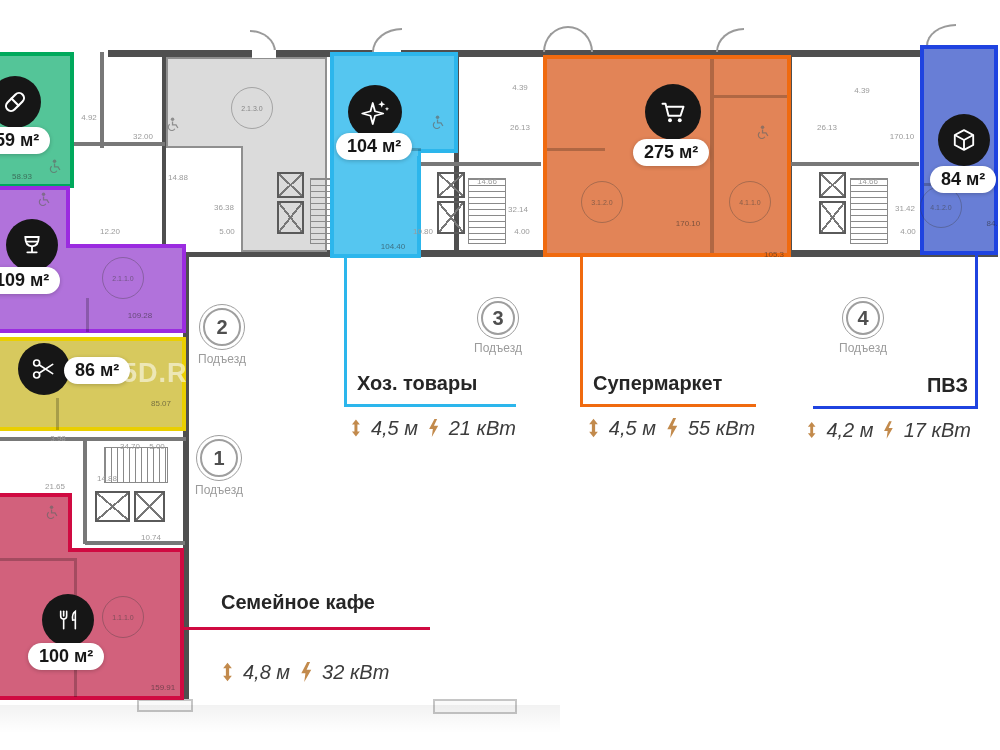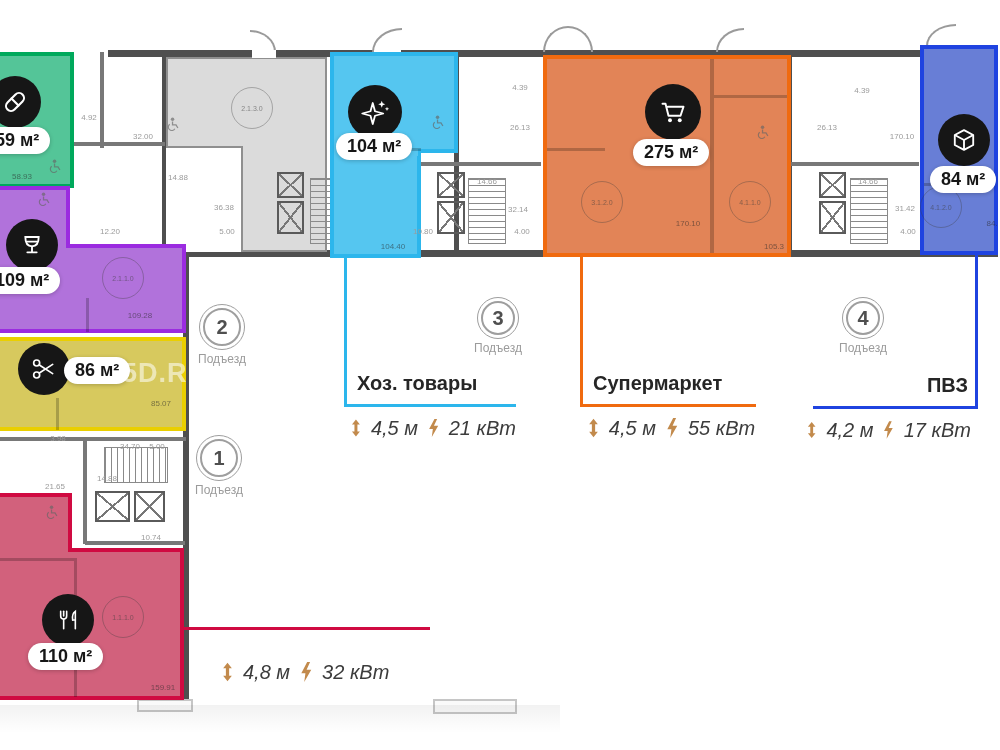--- a/index.html
+++ b/index.html
@@ -182,21 +182,21 @@
 
   <div class="badge" style="left:42px;top:594px;width:52px;height:52px">
     <svg width="32" height="32" viewBox="0 0 48 48" fill="none" stroke="#fff" stroke-width="2.4" stroke-linecap="round">
       <path d="M13 11 v7 a4.5 4.5 0 0 0 9 0 v-7"></path>
         <line x1="17.5" y1="11" x2="17.5" y2="18"></line>
         <line x1="17.5" y1="23" x2="17.5" y2="37"></line>
       <path d="M31 24 c-1 -6 1 -11 4 -13 v26"></path>
         <path d="M31 24 h4"></path>
     </svg>
   </div>
-  <div class="pill" style="left:28px;top:643px">110 м²</div>
+  <div class="pill" style="left:28px;top:643px">100 м²</div>
 
   <i class="lv" style="left:344px;top:256px;height:150px;background:#2CB6EC"></i>
   <i class="lh" style="left:344px;top:404px;width:172px;background:#2CB6EC"></i>
   <div class="title" style="left:357px;top:372px">Хоз. товары</div>
   <div class="specs" style="left:350px;top:416px;width:166px">
     <svg width="13" height="24" viewBox="0 0 24 36">
         <path d="M12 1 L20 11 H15 V25 H20 L12 35 L4 25 H9 V11 H4 Z" fill="#C28A4C"></path>
       </svg>
     <span>4,5 м</span>
     <svg width="14" height="24" viewBox="0 0 24 36">
@@ -227,20 +227,21 @@
         <path d="M12 1 L20 11 H15 V25 H20 L12 35 L4 25 H9 V11 H4 Z" fill="#C28A4C"></path>
       </svg>
     <span>4,2 м</span>
     <svg width="14" height="24" viewBox="0 0 24 36">
         <path d="M14 1 L4 20 h7 L9 35 L21 14 h-8 L19 1 Z" fill="#C28A4C"></path>
       </svg>
     <span>17 кВт</span>
   </div>
 
   <i class="lh" style="left:183px;top:627px;width:247px;background:#D00A41"></i>
+  <div class="title" style="left:221px;top:591px">Семейное кафе</div>
   <div class="specs" style="left:221px;top:660px;justify-content:space-between">
     <svg width="13" height="24" viewBox="0 0 24 36">
         <path d="M12 1 L20 11 H15 V25 H20 L12 35 L4 25 H9 V11 H4 Z" fill="#C28A4C"></path>
       </svg>
     <span>4,8 м</span>
     <svg width="14" height="24" viewBox="0 0 24 36">
         <path d="M14 1 L4 20 h7 L9 35 L21 14 h-8 L19 1 Z" fill="#C28A4C"></path>
       </svg>
     <span>32 кВт</span>
   </div>
@@ -290,21 +291,21 @@
       <span class="dim" style="left: 130px; top: 446px;">34.70</span>
       <span class="dim" style="left: 157px; top: 446px;">5.00</span>
       <span class="dim" style="left: 107px; top: 478px;">14.88</span>
       <span class="dim" style="left: 55px; top: 486px;">21.65</span>
       <span class="dim" style="left: 151px; top: 537px;">10.74</span>
       <span class="anum" style="left: 22px; top: 176px;">58.93</span>
       <span class="anum" style="left: 140px; top: 315px;">109.28</span>
       <span class="anum" style="left: 161px; top: 403px;">85.07</span>
       <span class="anum" style="left: 393px; top: 246px;">104.40</span>
       <span class="anum" style="left: 688px; top: 223px;">170.10</span>
-      <span class="anum" style="left: 774px; top: 246px;">105.3</span>
+      <span class="anum" style="left: 774px; top: 254px;">105.3</span>
       <span class="anum" style="left: 163px; top: 687px;">159.91</span>
       <span class="anum" style="left: 992px; top: 223px;">84.</span>
       <span class="rc" style="left: 252px; top: 108px;">2.1.3.0</span>
       <span class="rc" style="left: 123px; top: 278px;">2.1.1.0</span>
       <span class="rc" style="left: 602px; top: 202px;">3.1.2.0</span>
       <span class="rc" style="left: 750px; top: 202px;">4.1.1.0</span>
       <span class="rc" style="left: 941px; top: 207px;">4.1.2.0</span>
       <span class="rc" style="left: 123px; top: 617px;">1.1.1.0</span>
       <span class="wc" style="left: 55px; top: 168px;"><svg width="12" height="14" viewBox="0 0 10 12">
           <circle cx="4.6" cy="2" r="1.5" fill="#666"></circle>

